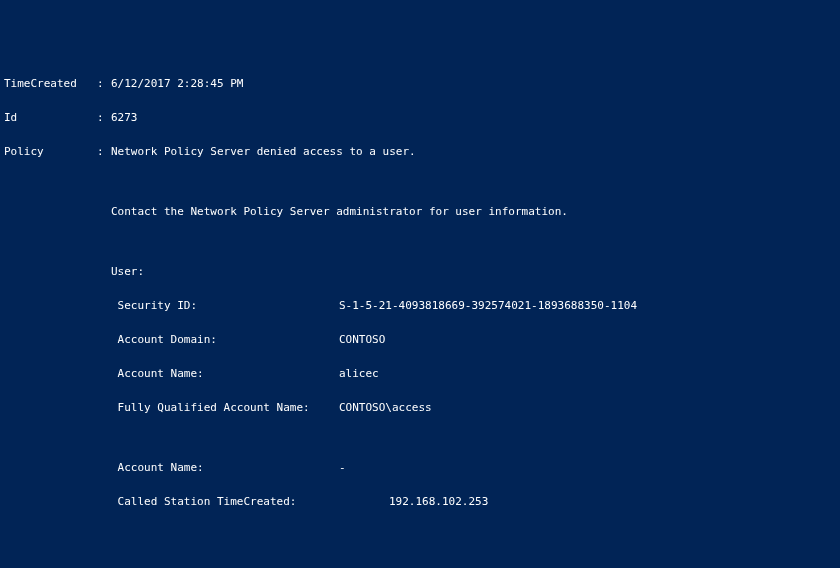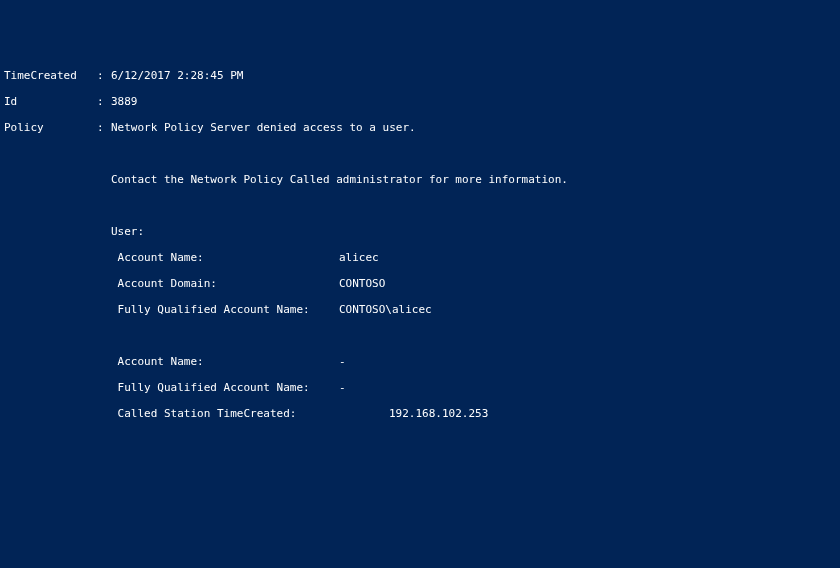--- a/index.html
+++ b/index.html
@@ -8,46 +8,46 @@
     color: #ffffff;
     font-family: "Lucida Console", "Consolas", monospace;
     font-size: 11px;
     line-height: 13px;
     padding: 4px 0 4px 4px;
     width: 840px;
     height: 568px;
     overflow: hidden;
     white-space: pre;
   }
-  .line { white-space: pre; }
+  .line { white-space: pre; margin-top: 8px; }
   .hdr-label { display: inline-block; width: 93px; }
   .hdr-colon { display: inline-block; width: 14px; }
   .indent1 { display: inline-block; width: 107px; }
   .col-label { display: inline-block; }
   .blank { height: 13px; }
 </style>
 </head>
 <body>
 
 
 
 <div>
 <div class="line"><span class="hdr-label">TimeCreated</span><span class="hdr-colon">: </span><span>6/12/2017 2:28:45 PM</span></div>
-<div class="line"><span class="hdr-label">Id</span><span class="hdr-colon">: </span><span>3889</span></div>
+<div class="line"><span class="hdr-label">Id</span><span class="hdr-colon">: </span><span>6273</span></div>
 <div class="line"><span class="hdr-label">Policy</span><span class="hdr-colon">: </span><span>Network Policy Server denied access to a user.</span></div>
 <div class="blank"></div>
-<div class="line"><span class="indent1"></span><span>Contact the Network Policy Called administrator for more information.</span></div>
+<div class="line"><span class="indent1"></span><span>Contact the Network Policy Server administrator for user information.</span></div>
 <div class="blank"></div>
 <div class="line"><span class="indent1"></span><span>User:</span></div>
+<div class="line"><span class="indent1"></span><span class="col-label" style="width:228px"> Security ID:</span><span>S-1-5-21-4093818669-392574021-1893688350-1104</span></div>
+<div class="line"><span class="indent1"></span><span class="col-label" style="width:228px"> Account Domain:</span><span>CONTOSO</span></div>
 <div class="line"><span class="indent1"></span><span class="col-label" style="width:228px"> Account Name:</span><span>alicec</span></div>
-<div class="line"><span class="indent1"></span><span class="col-label" style="width:228px"> Account Domain:</span><span>CONTOSO</span></div>
-<div class="line"><span class="indent1"></span><span class="col-label" style="width:228px"> Fully Qualified Account Name:</span><span>CONTOSO\alicec</span></div>
+<div class="line"><span class="indent1"></span><span class="col-label" style="width:228px"> Fully Qualified Account Name:</span><span>CONTOSO\access</span></div>
 <div class="blank"></div>
 <div class="line"><span class="indent1"></span><span class="col-label" style="width:228px"> Account Name:</span><span>-</span></div>
-<div class="line"><span class="indent1"></span><span class="col-label" style="width:228px"> Fully Qualified Account Name:</span><span>-</span></div>
 <div class="line"><span class="indent1"></span><span class="col-label" style="width:278px"> Called Station TimeCreated:</span><span>192.168.102.253</span></div>
 <div class="blank"></div>
 
 
 
 
 
 
 
 

